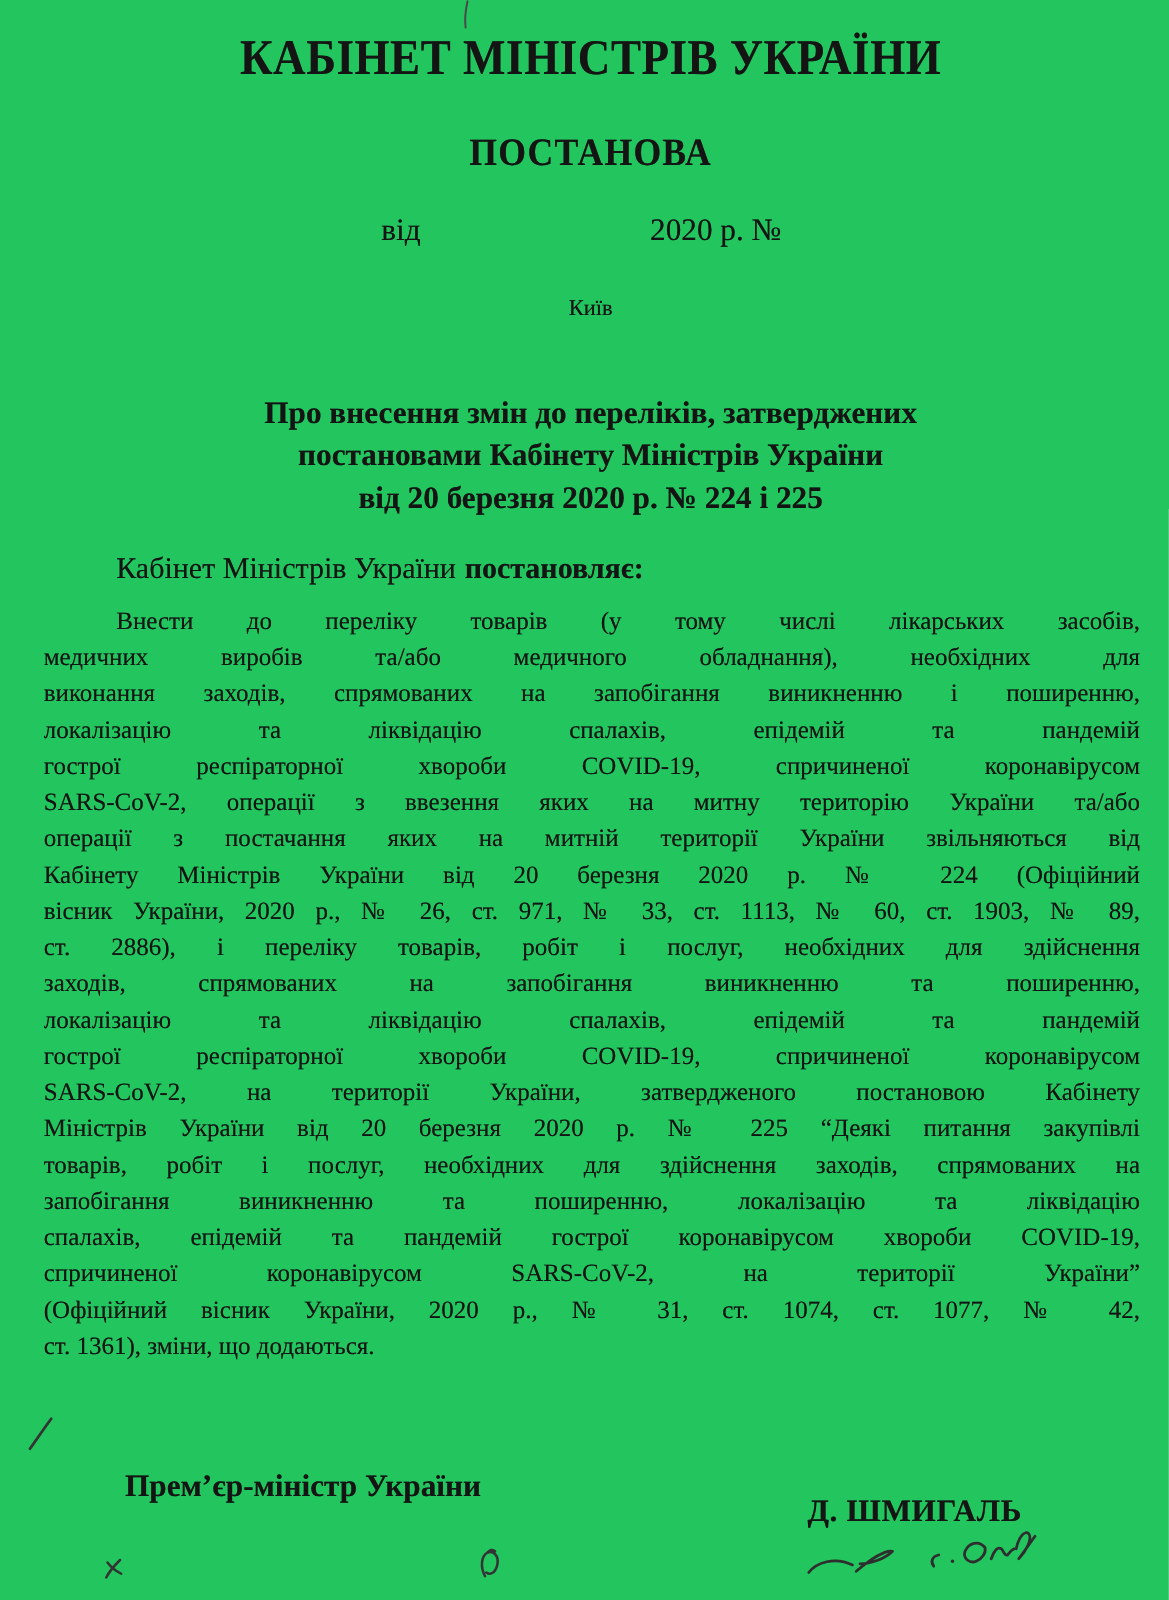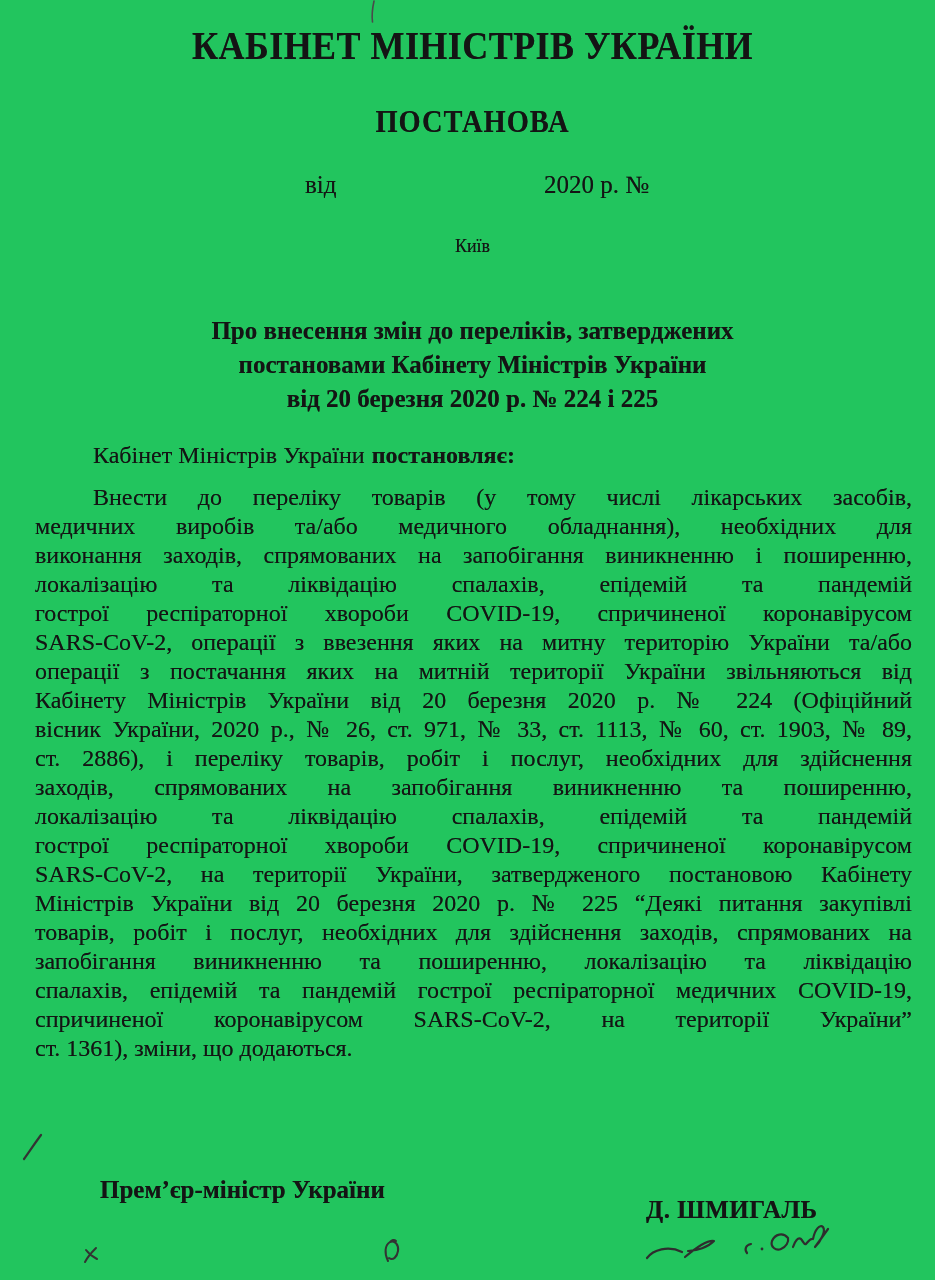--- a/index.html
+++ b/index.html
@@ -16,33 +16,33 @@
   .org-name{
     top:24px;font-weight:bold;font-size:40px;line-height:44px;
     transform:scaleX(.90);letter-spacing:.5px;white-space:nowrap;
   }
   .doc-type{
     top:105px;font-weight:bold;font-size:31px;line-height:34px;
     transform:scaleX(.92);letter-spacing:1px;
   }
   .date-line{top:171px;height:30px;font-size:25px;}
   .date-prefix{position:absolute;left:305px;top:0;}
-  .date-value{position:absolute;left:544px;top:0;}
+  .date-value{position:absolute;left:520px;top:0;}
   .city{top:236px;font-size:18px;}
 
   .doc-title{top:314px;font-weight:bold;font-size:25px;line-height:34px;}
 
   .preamble{
     top:441px;left:35px;right:33px;font-size:24px;line-height:29px;
     text-indent:58px;
   }
   .preamble .verb{font-weight:bold;margin-left:7px;}
 
   .body-text{
-    top:483px;left:35px;right:33px;font-size:24px;line-height:29px;
+    top:483px;left:35px;right:33px;font-size:20px;line-height:29px;
   }
   .body-text .line{text-align:justify;text-align-last:justify;}
   .body-text .line.indent{text-indent:58px;}
   .body-text .line.last{text-align-last:left;}
 
   .signature-row{top:1176px;left:0;right:0;height:32px;font-weight:bold;font-size:25px;}
   .signer-title{position:absolute;left:100px;top:0;}
   .signer-name{position:absolute;left:646px;top:0;letter-spacing:.5px;margin-top:20px;}
 
   .handwriting{position:absolute;left:0;top:0;pointer-events:none;}
@@ -84,22 +84,23 @@
     <div class="line">Кабінету Міністрів України від 20 березня 2020 р. № 224 (Офіційний</div>
     <div class="line">вісник України, 2020 р., № 26, ст. 971, № 33, ст. 1113, № 60, ст. 1903, № 89,</div>
     <div class="line">ст. 2886), і переліку товарів, робіт і послуг, необхідних для здійснення</div>
     <div class="line">заходів, спрямованих на запобігання виникненню та поширенню,</div>
     <div class="line">локалізацію та ліквідацію спалахів, епідемій та пандемій</div>
     <div class="line">гострої респіраторної хвороби COVID-19, спричиненої коронавірусом</div>
     <div class="line">SARS-CoV-2, на території України, затвердженого постановою Кабінету</div>
     <div class="line">Міністрів України від 20 березня 2020 р. № 225 “Деякі питання закупівлі</div>
     <div class="line">товарів, робіт і послуг, необхідних для здійснення заходів, спрямованих на</div>
     <div class="line">запобігання виникненню та поширенню, локалізацію та ліквідацію</div>
-    <div class="line">спалахів, епідемій та пандемій гострої респіраторної медичних COVID-19,</div>
+    <div class="line">спалахів, епідемій та пандемій гострої коронавірусом хвороби COVID-19,</div>
     <div class="line">спричиненої коронавірусом SARS-CoV-2, на території України”</div>
+    <div class="line">(Офіційний вісник України, 2020 р., № 31, ст. 1074, ст. 1077, № 42,</div>
     <div class="line last">ст. 1361), зміни, що додаються.</div>
   </div>
 
   <div class="abs signature-row">
     <span class="signer-title">Прем’єр-міністр України</span>
     <span class="signer-name">Д. ШМИГАЛЬ</span>
   </div>
 
   <svg class="handwriting" width="935" height="1280" viewBox="0 0 935 1280">
     <g fill="none" stroke="#333333" stroke-width="2" stroke-linecap="round" stroke-linejoin="round">

